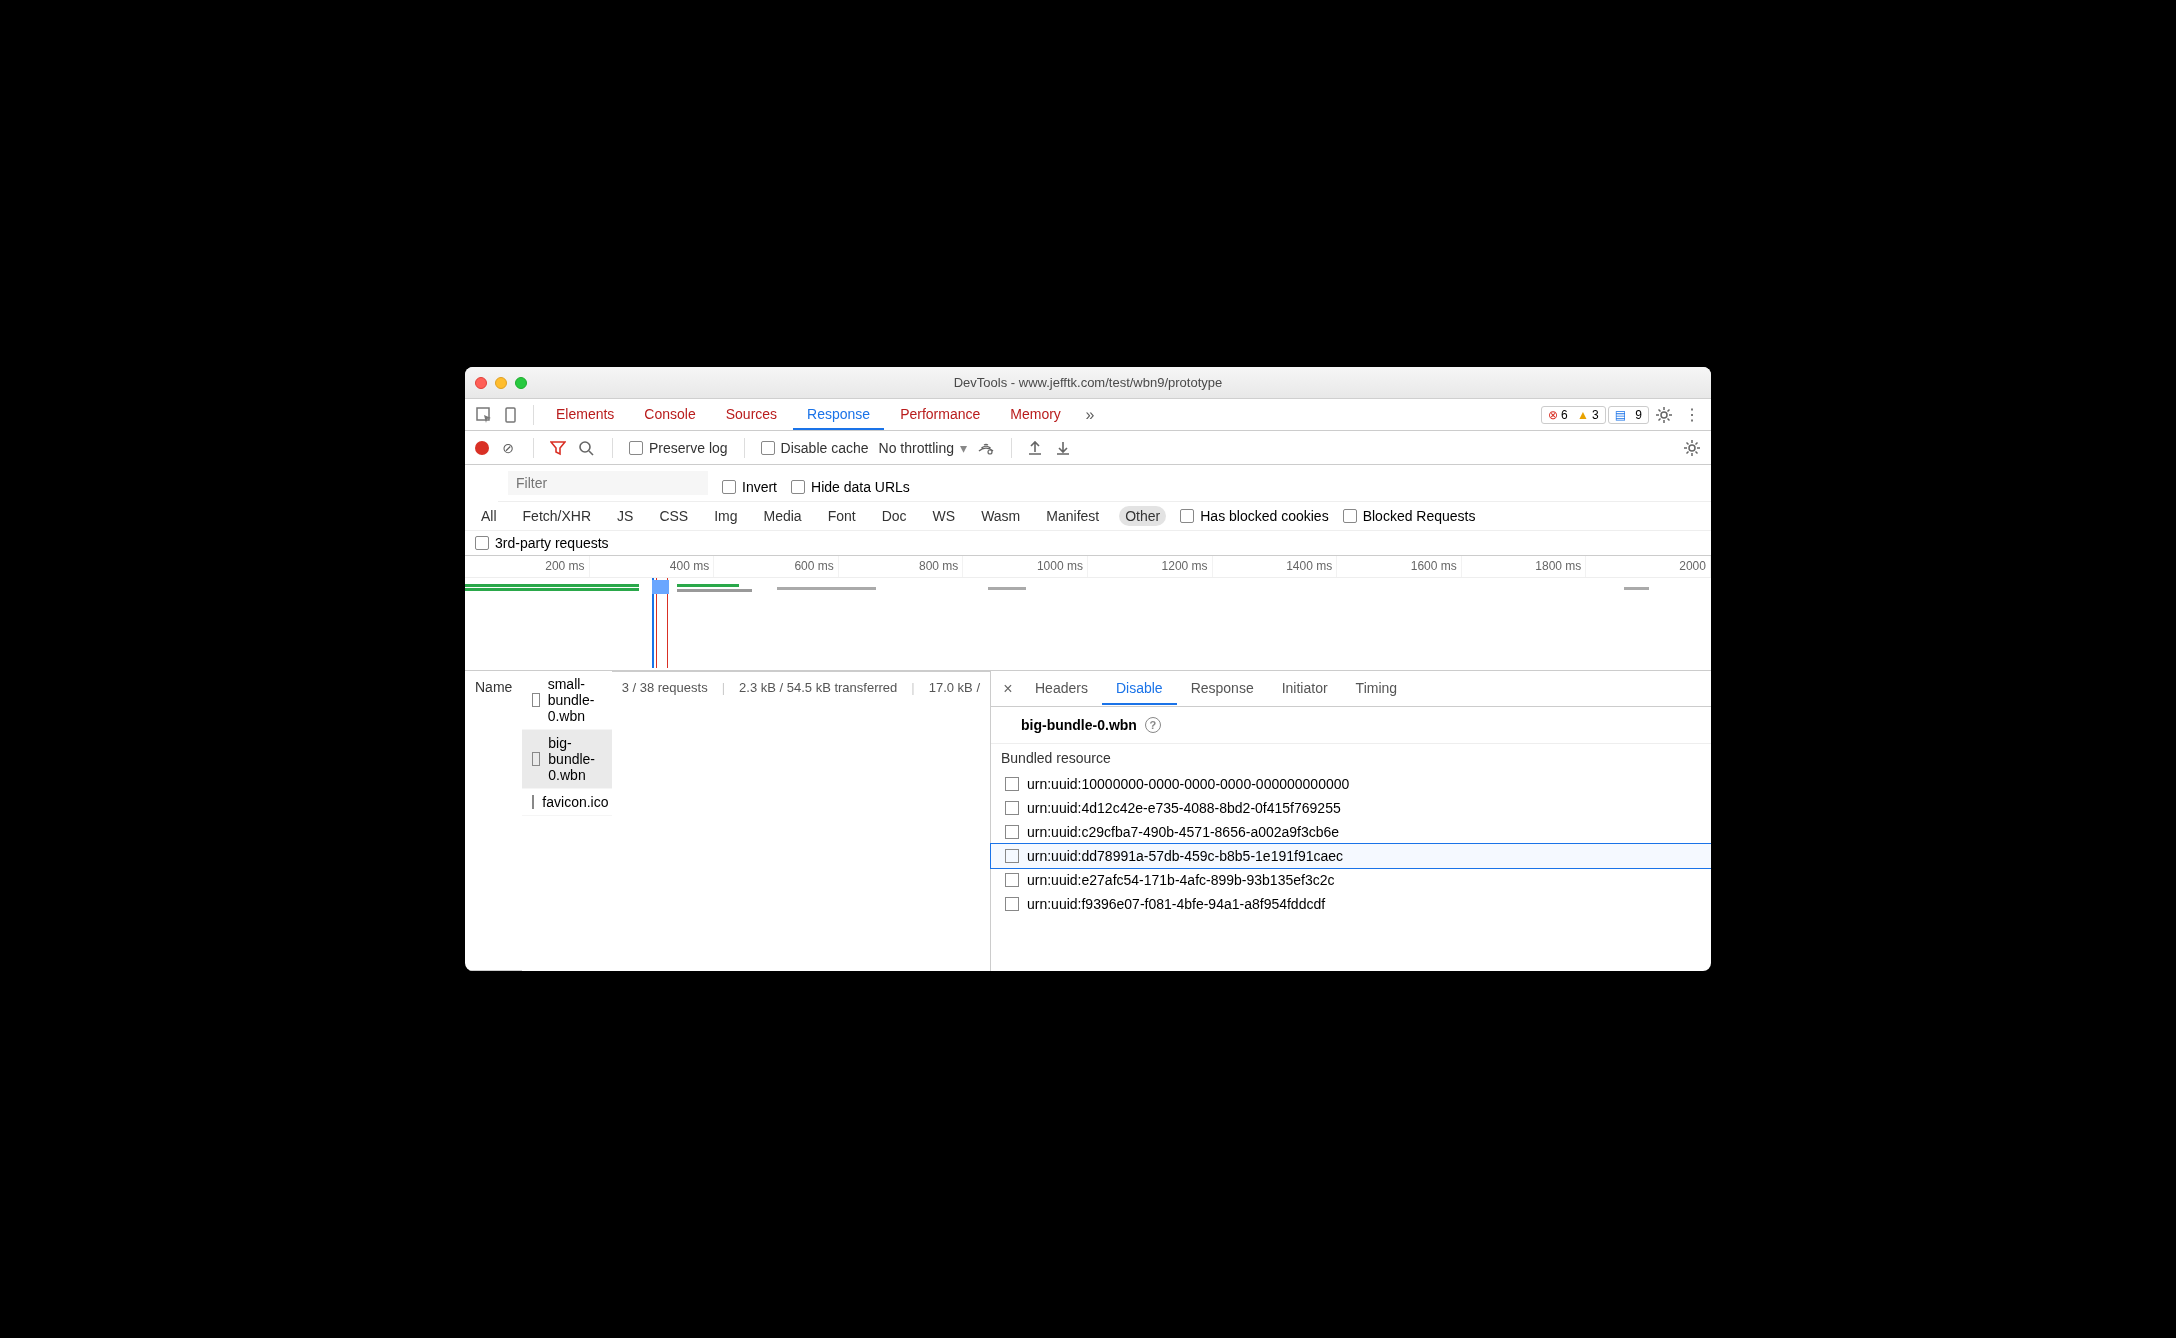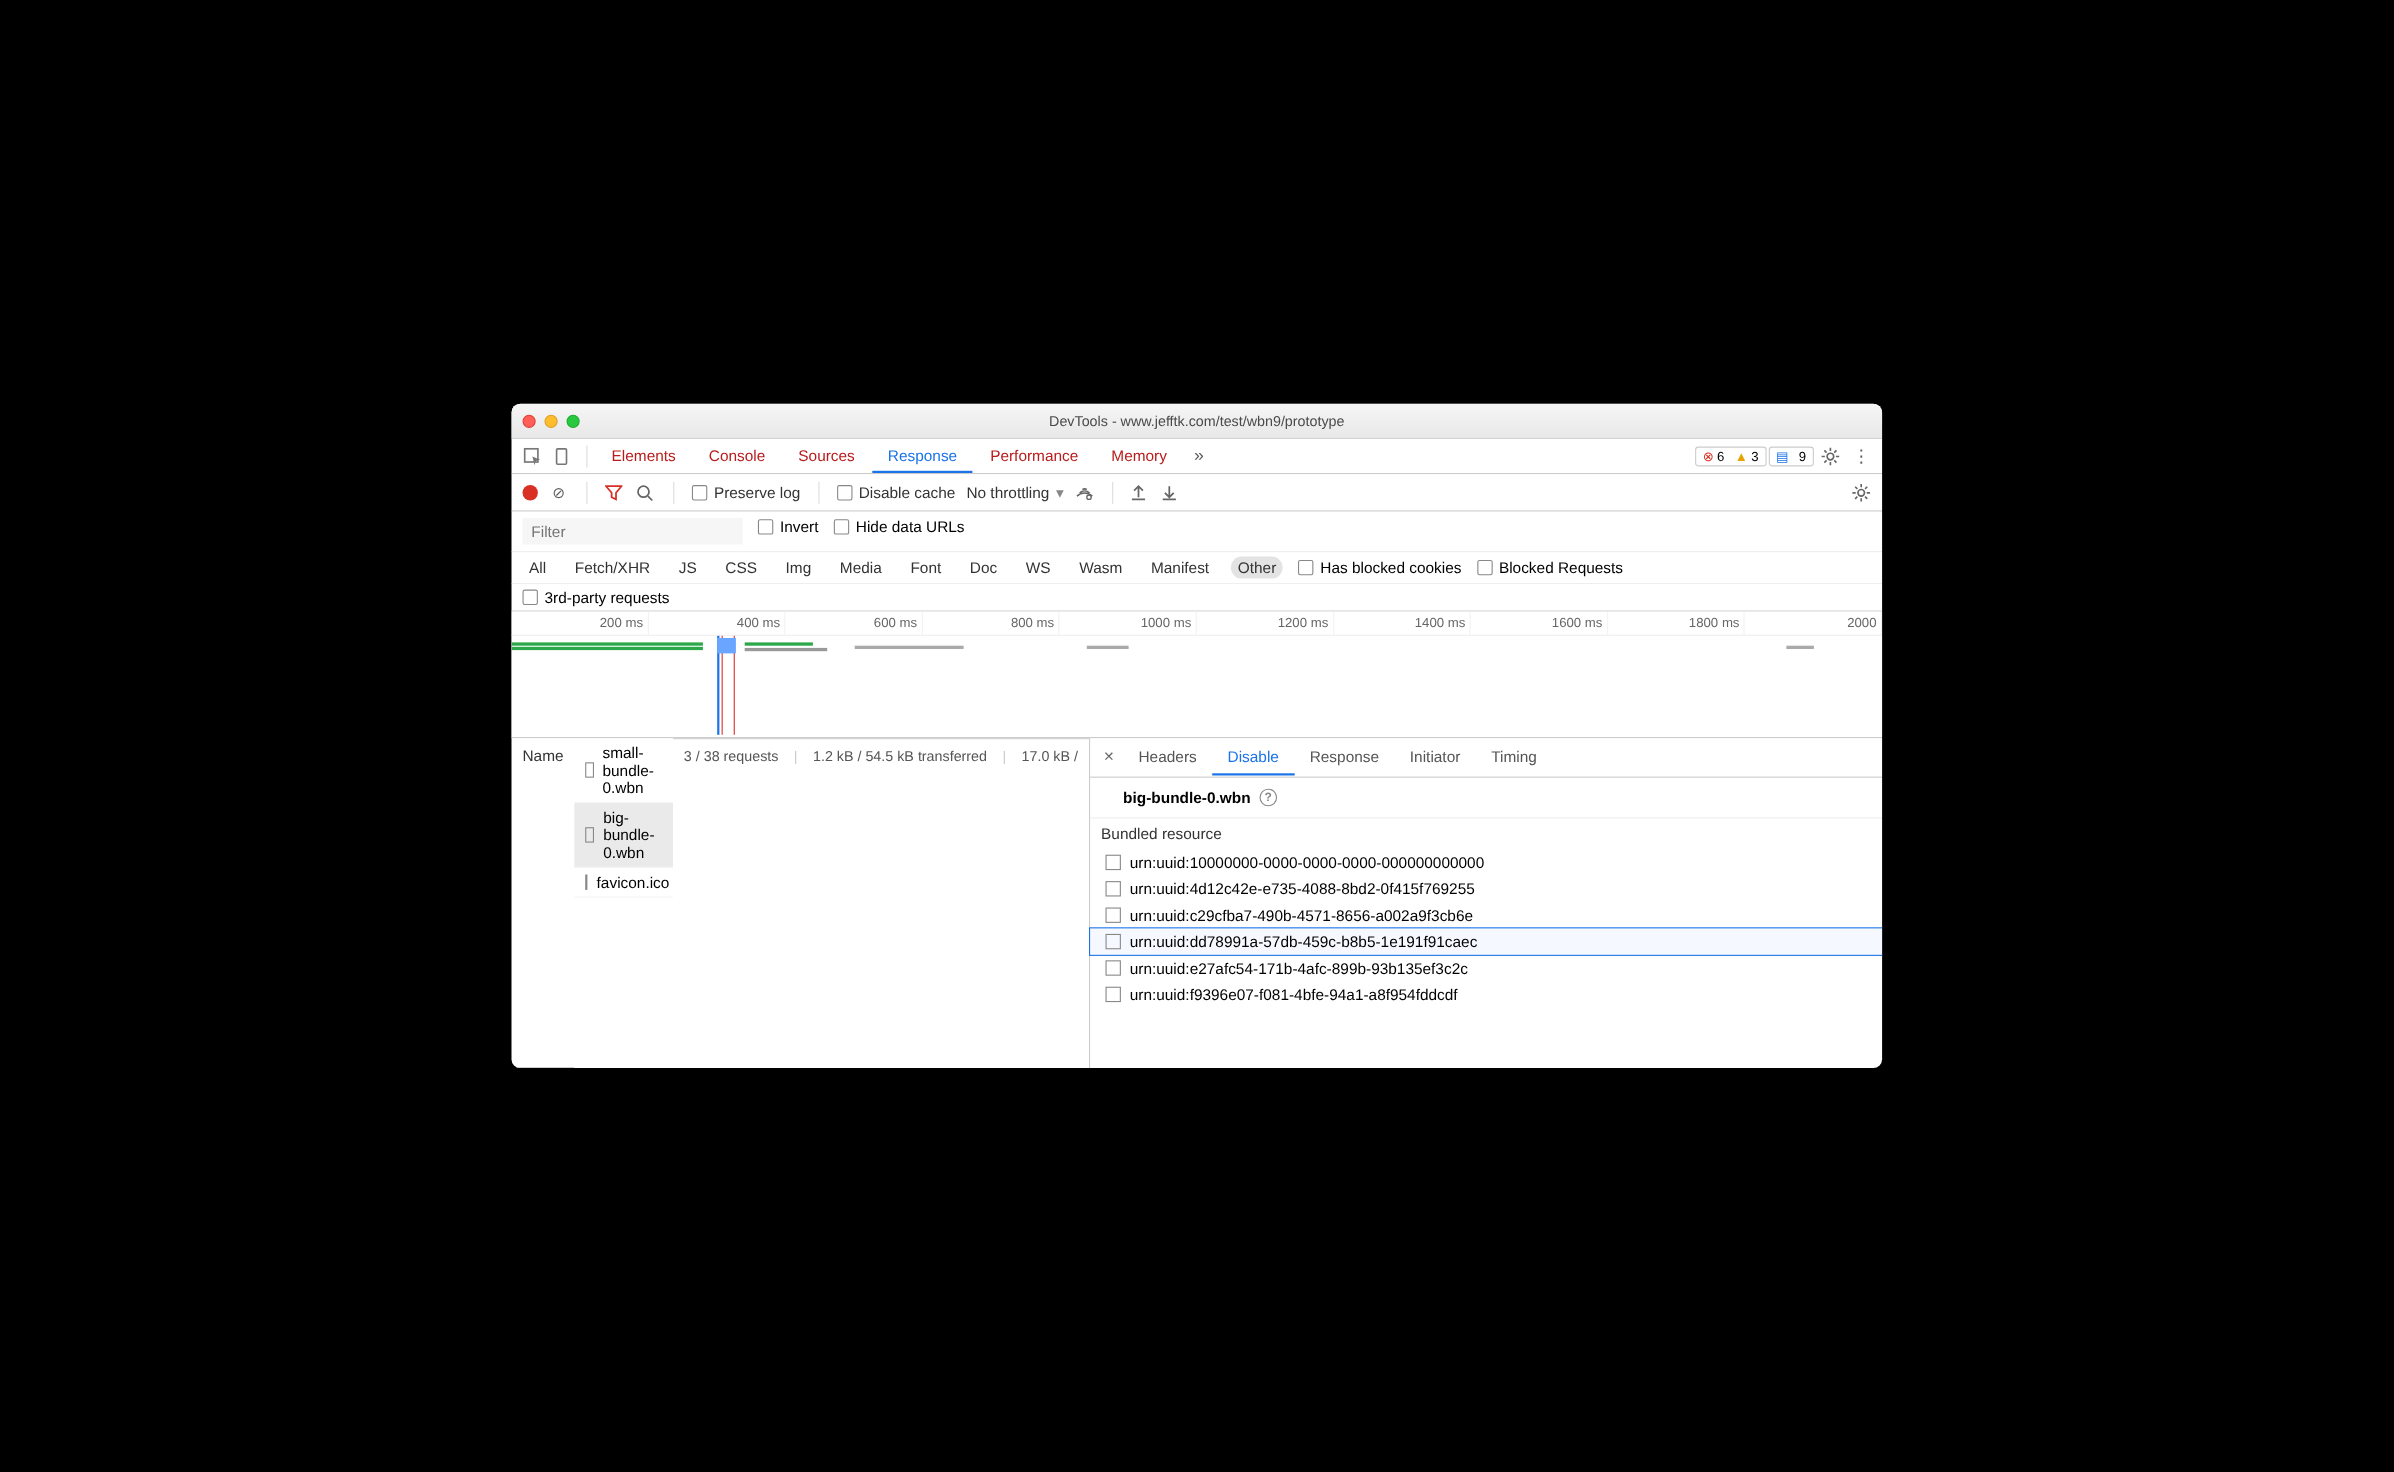--- a/index.html
+++ b/index.html
@@ -53,21 +53,21 @@
 .badge .r { color:#d93025;} .badge .y{color:#e8a200;} .badge .b{color:#1a73e8;}
 .toolbar {
   display:flex; align-items:center; height:34px; padding:0 10px; gap:10px;
   border-bottom:1px solid #ccc; font-size:14px; color:#333;
 }
 .rec { width:14px; height:14px; background:#d93025; border-radius:50%;}
 .toolbar .ic { width:18px; text-align:center; color:#5f5f5f; cursor:pointer;}
 .toolbar .ic.red { color:#d93025;}
 .chk { display:flex; align-items:center; gap:6px; cursor:pointer;}
 .chk .box { width:14px; height:14px; border:1px solid #888; border-radius:2px;}
-.filterrow { display:flex; align-items:flex-start; padding:6px 10px; gap:14px; font-size:14px; border-bottom:1px solid #eee;}
+.filterrow { display:flex; align-items:flex-end; padding:6px 10px; gap:14px; font-size:14px; border-bottom:1px solid #eee;margin-left:33px;}
 .filterrow input { border:none; background:#f6f6f6; padding:4px 8px; width:200px; font-size:14px;}
 .typerow { display:flex; align-items:center; flex-wrap:wrap; padding:4px 10px; gap:8px 14px; font-size:14px; border-bottom:1px solid #eee;}
 .typef { padding:2px 6px; border-radius:10px; cursor:pointer; color:#333;}
 .typef.sel { background:#e3e3e3;}
 .thirdrow { display:flex; align-items:center; padding:4px 10px; font-size:14px; border-bottom:1px solid #ccc;}
 .timeline { height:115px; border-bottom:1px solid #ccc; position:relative; font-size:12px; color:#666; background:#fff;}
 .timeline .ticks { display:flex; height:22px; border-bottom:1px solid #eee;}
 .timeline .tick { flex:1; text-align:right; padding-right:4px; padding-top:3px; border-right:1px solid #f2f2f2;}
 .timeline .body { position:relative; height:90px;}
 .timeline .vline { position:absolute; top:0; bottom:0; width:1px;}
@@ -263,21 +263,21 @@
             <span>big-bundle-0.wbn</span>
           </div>
           <div class="req">
             <span class="ricon"></span>
             <span>favicon.ico</span>
           </div>
         </div>
       <div class="status">
         <span>3 / 38 requests</span>
           <span style="color:#ccc;">|</span>
-        <span>1.2 kB / 54.5 kB transferred</span>
+        <span>2.3 kB / 54.5 kB transferred</span>
           <span style="color:#ccc;">|</span>
         <span>17.0 kB /</span>
       </div>
     </div>
     <div class="rightpane">
       <div class="detailtabs">
         <div class="close">×</div>
         <div id="detailtabs" style="display:contents;"><div class="dtab">Headers</div><div class="dtab active">Disable</div><div class="dtab">Response</div><div class="dtab">Initiator</div><div class="dtab">Timing</div></div>
       </div>
       <div class="phdr">

